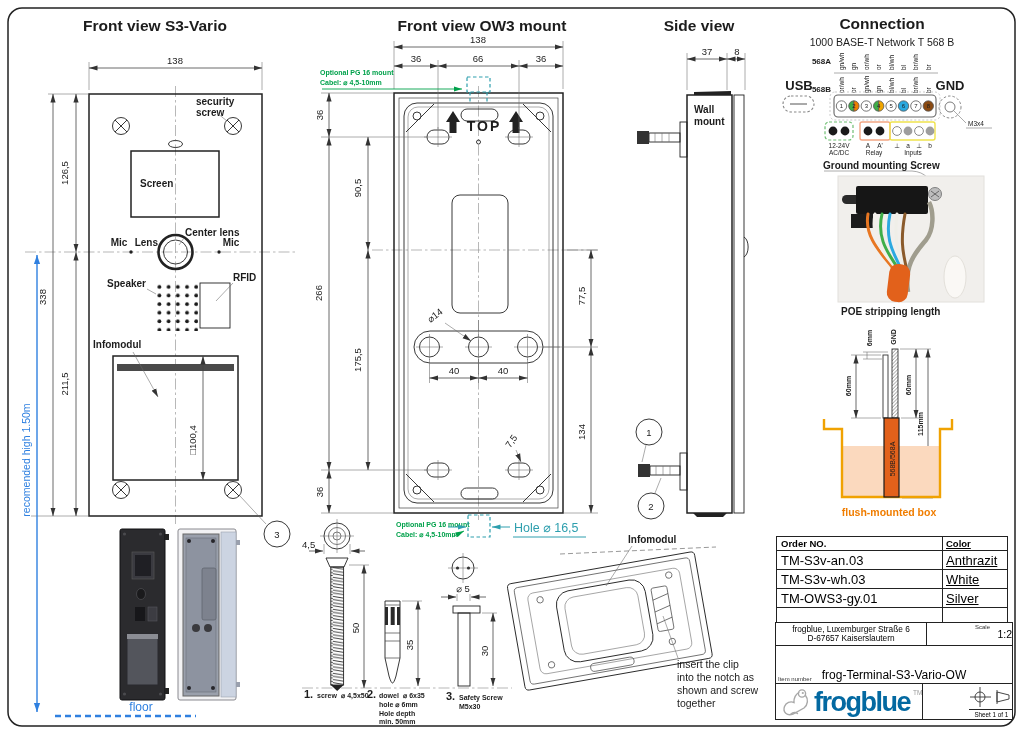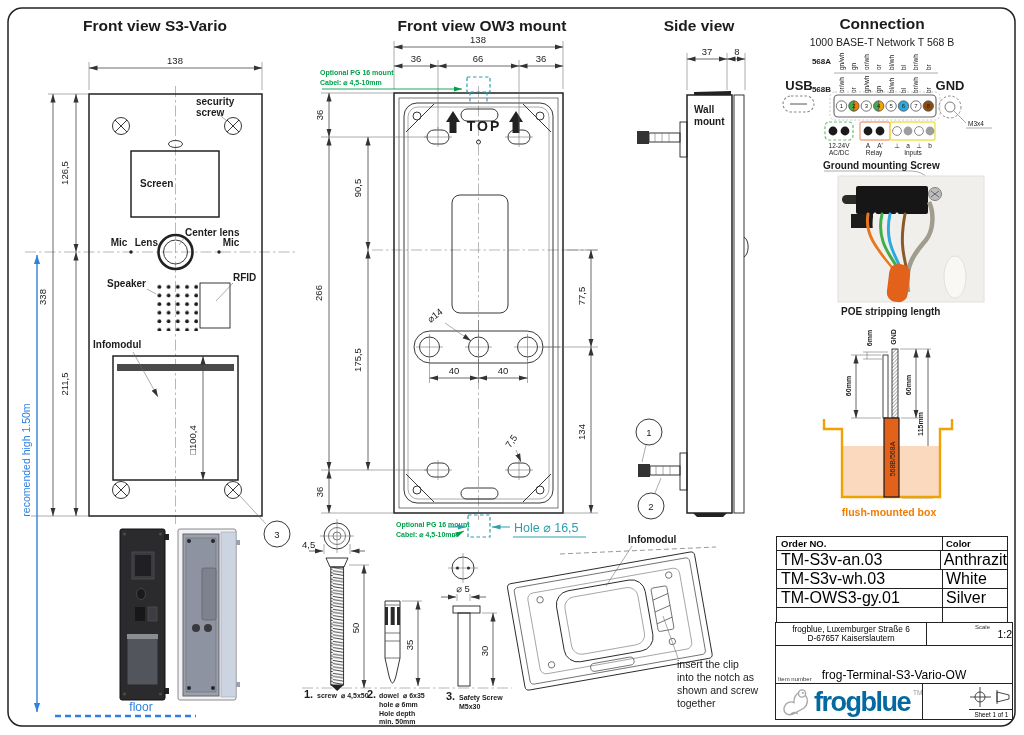--- a/index.html
+++ b/index.html
@@ -22,24 +22,24 @@
   .o3{fill:none;stroke:#444;stroke-width:0.7;}
   .d{stroke:#444;stroke-width:0.8;fill:none;}
   .x{stroke:#666;stroke-width:0.55;fill:none;}
   .c{stroke:#999;stroke-width:0.7;stroke-dasharray:11 3 2.5 3;fill:none;}
   .gl{stroke:#00A14B;stroke-width:0.9;fill:none;}
   .tl{stroke:#2E9FAE;stroke-width:1;fill:none;}
   .tld{stroke:#2E9FAE;stroke-width:1.2;fill:none;stroke-dasharray:3.5 2.5;}
   .bl{stroke:#2F80E0;stroke-width:1.4;fill:none;}
   
   .otable{position:absolute;left:776px;top:536px;width:230px;border:1.4px solid #222;background:#fff;}
-  .orow{display:flex;border-top:1px solid #222;height:18px;align-items:center;font-size:16px;}
+  .orow{display:flex;border-top:1px solid #222;height:18px;align-items:center;font-size:13px;}
   .orow.h{border-top:none;height:13px;font-weight:bold;font-size:9.5px;}
   .oc1{width:166px;border-right:1px solid #222;height:100%;display:flex;align-items:center;padding-left:4px;box-sizing:border-box;}
-  .oc2{flex:1;padding-left:3px;}
+  .oc2{flex:1;padding-left:3px;text-decoration:underline;}
   
   .tblock{position:absolute;left:775px;top:622px;width:236px;border:1.5px solid #222;background:#fff;}
   .tb-r{display:flex;border-top:1px solid #222;box-sizing:border-box;gap:46px;}
   .tb-r:first-child{border-top:none;}
   .tb-company{width:150px;border-right:1px solid #222;height:22px;display:flex;flex-direction:column;justify-content:center;align-items:center;font-size:8.3px;line-height:9.5px;}
   .tb-scale{flex:1;position:relative;display:flex;align-items:center;justify-content:flex-end;font-size:10.5px;}
   .tb-lab{position:absolute;left:2px;top:1px;font-size:6px;color:#333;}
   .tb-lab.b{top:auto;bottom:1px;}
   .tb-sheetname{width:150px;border-right:1px solid #222;height:23px;position:relative;display:flex;align-items:center;justify-content:center;font-size:12.5px;}
   .tb-date{flex:1;display:flex;align-items:center;justify-content:center;font-size:11.5px;}

